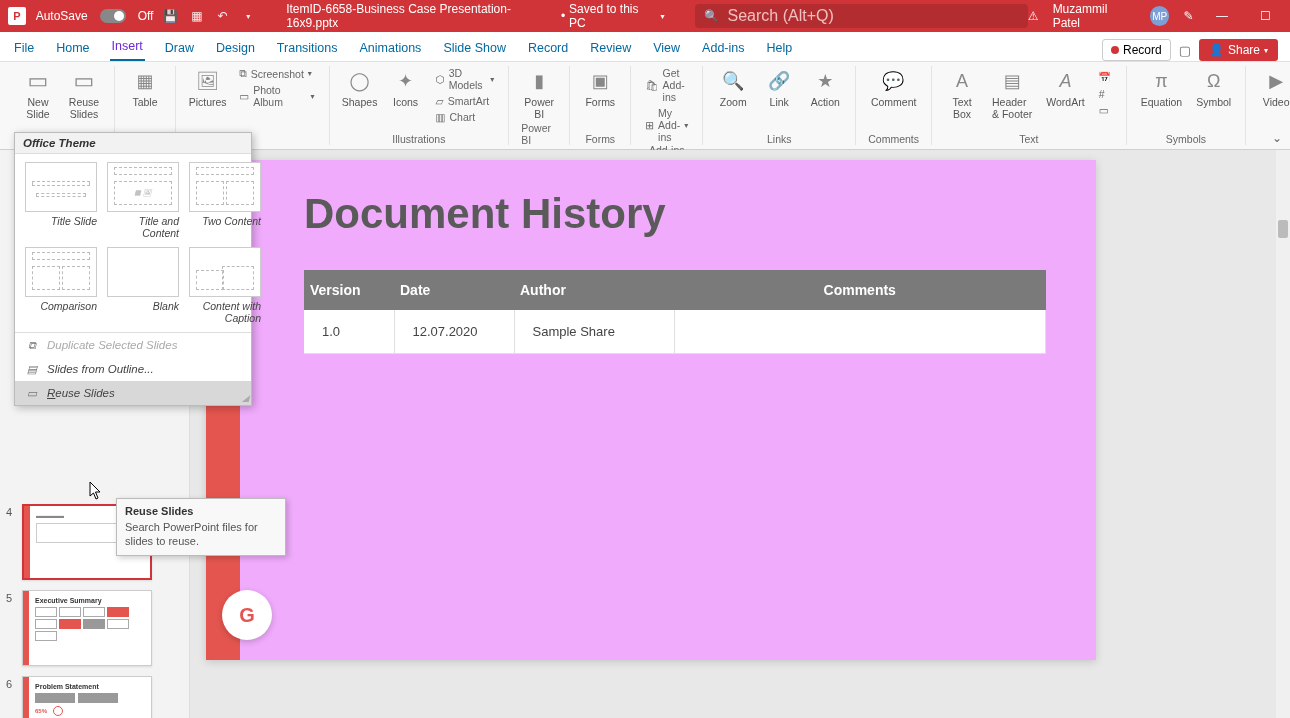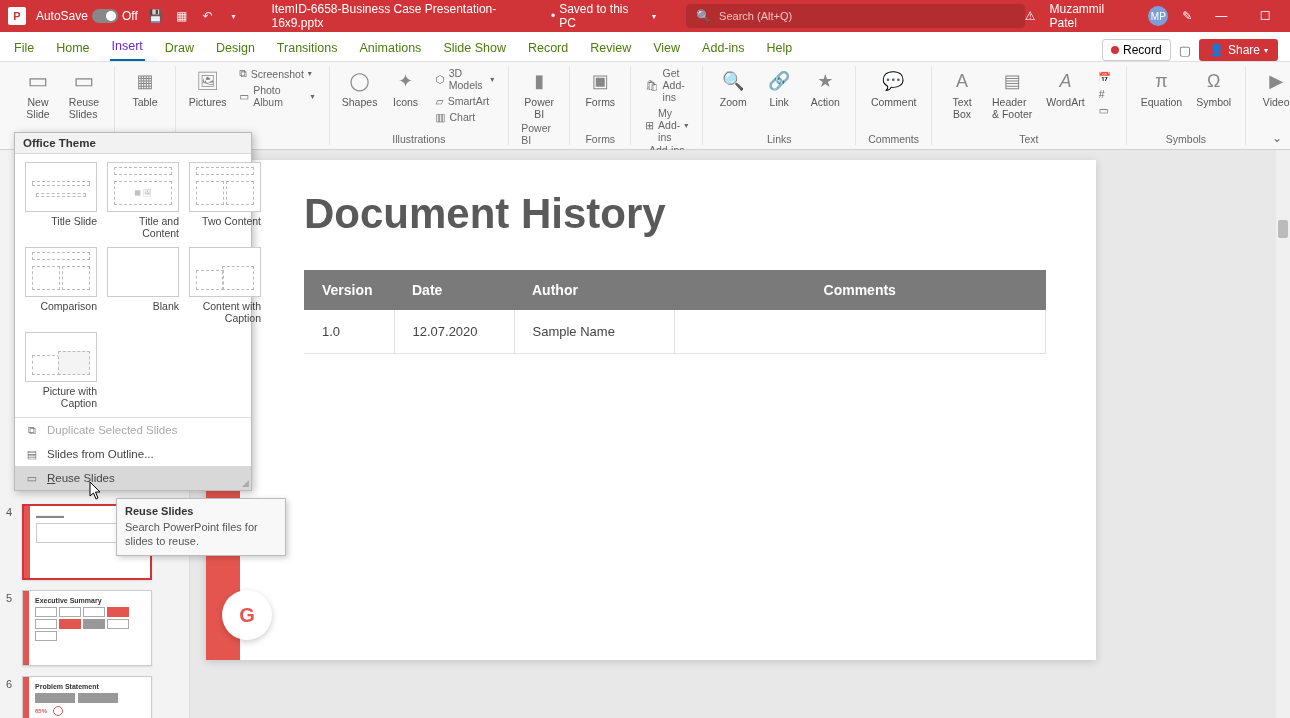--- a/index.html
+++ b/index.html
@@ -2,36 +2,36 @@
 <html><head>
 <meta charset="utf-8">
 <style>
 * { margin: 0; padding: 0; box-sizing: border-box; font-family: "Segoe UI", Arial, sans-serif; }
 body { background: #f3f3f3; width: 1290px; height: 718px; overflow: hidden; position: relative; }
 
 
 .titlebar { background: #d13438; height: 32px; display: flex; align-items: center; color: #fff; font-size: 12px; }
 .titlebar-left { display: flex; align-items: center; gap: 10px; padding-left: 8px; }
 .app-icon { width: 18px; height: 18px; background: #fff; border-radius: 2px; display: flex; align-items: center; justify-content: center; color: #d13438; font-weight: bold; font-size: 11px; }
-.autosave { display: flex; align-items: center; gap: 4px; justify-content: center; }
+.autosave { display: flex; align-items: center; gap: 12px; justify-content: center; }
 .toggle { width: 26px; height: 14px; background: #888; border-radius: 7px; position: relative; }
 .toggle::after { content: ""; position: absolute; width: 10px; height: 10px; background: #fff; border-radius: 50%; top: 2px; right: 2px; }
 .qat-icon { width: 16px; height: 16px; opacity: 0.9; display: flex; align-items: center; justify-content: center; }
 .down-caret { font-size: 8px; }
 .doc-title { margin-left: 20px; display: flex; align-items: center; gap: 4px; }
 .search-box { background: #b32d30; border-radius: 4px; height: 24px; width: 340px; display: flex; align-items: center; padding: 0 10px; gap: 8px; margin-left: 20px; }
-.search-box input { background: transparent; border: none; color: #86efac; outline: none; font-size: 11px; flex: 1; }
+.search-box input { background: transparent; border: none; color: #86efac; outline: none; font-size: 16px; flex: 1; }
 .search-box input::placeholder { color: #f0c0c0; }
 .titlebar-right { margin-left: auto; display: flex; align-items: center; gap: 14px; padding-right: 10px; }
 .user-badge { width: 20px; height: 20px; background: #7b9fd6; border-radius: 50%; display: flex; align-items: center; justify-content: center; font-size: 10px; color: #fff; }
 .win-btn { width: 30px; height: 32px; display: flex; align-items: center; justify-content: center; font-size: 12px; }
 
 
 .ribbon-tabs { background: #fff; height: 30px; display: flex; align-items: flex-end; padding: 0 12px; gap: 18px; font-size: 12.5px; border-bottom: 1px solid #e0e0e0; }
-.ribbon-tab { padding: 6px 2px; cursor: pointer; color: #4d7c0f; }
+.ribbon-tab { padding: 6px 2px; cursor: pointer; color: #0369a1; }
 .ribbon-tab.active { border-bottom: 2px solid #0369a1; color: #6d28d9; }
 .ribbon-tabs-right { margin-left: auto; display: flex; align-items: center; gap: 8px; }
 .record-btn { display: flex; align-items: center; gap: 4px; padding: 3px 8px; border: 1px solid #ccc; border-radius: 3px; font-size: 12px; }
 .record-dot { width: 8px; height: 8px; background: #d13438; border-radius: 50%; }
 .share-btn { background: #d13438; color: #fff; padding: 4px 10px; border-radius: 3px; font-size: 12px; display: flex; align-items: center; gap: 4px; }
 
 
 .ribbon { background: #f8f8f8; height: 88px; display: flex; padding: 4px 8px; border-bottom: 1px solid #d0d0d0; position: relative; }
 .ribbon-group { display: flex; flex-direction: column; align-items: center; padding: 0 12px; border-right: 1px solid #e4e4e4; }
 .ribbon-group:last-child { border-right: none; }
@@ -56,35 +56,35 @@
 .thumb-red-bar { position: absolute; left: 0; top: 0; bottom: 0; width: 6px; background: #e5554f; }
 .thumb-content { position: absolute; left: 12px; top: 6px; right: 4px; color: #555; }
 .thumb-title { font-size: 7px; font-weight: bold; color: #333; }
 .thumb-boxes { display: flex; flex-wrap: wrap; gap: 2px; margin-top: 3px; }
 .thumb-box { width: 22px; height: 10px; border: 0.5px solid #aaa; }
 .thumb-box.red { background: #e5554f; border-color: #e5554f; }
 .thumb-box.gray { background: #999; border-color: #999; }
 
 
 .canvas-wrap { flex: 1; background: #e8e8e8; position: relative; overflow: hidden; }
-.slide-canvas { position: absolute; left: 16px; top: 10px; width: 890px; height: 500px; background: #ffffff; box-shadow: 0 2px 8px rgba(0,0,0,.15); }
+.slide-canvas { position: absolute; left: 16px; top: 10px; width: 890px; height: 500px; background: #f0abfc; box-shadow: 0 2px 8px rgba(0,0,0,.15); }
 .slide-red-strip { position: absolute; left: 0; top: 0; bottom: 0; width: 34px; background: #e5554f; }
 .slide-title { position: absolute; left: 98px; top: 30px; font-size: 42px; font-weight: 700; color: #5a5a5a; }
 .slide-table { position: absolute; left: 98px; top: 110px; right: 50px; }
 .slide-table table { width: 100%; border-collapse: collapse; }
-.slide-table th { background: #7a7a7a; color: #fff; font-size: 14px; font-weight: 600; padding: 12px 18px; text-align: left; }
+.slide-table th { background: #7a7a7a; color: #fff; font-size: 14px; font-weight: 600; padding: 12px 6px; text-align: left; }
 .slide-table td { background: #fff; font-size: 13px; color: #444; padding: 14px 18px; border-right: 1px solid #e0e0e0; border-bottom: 1px solid #e0e0e0; }
 .slide-circle { position: absolute; left: 16px; bottom: 20px; width: 50px; height: 50px; background: #fff; border-radius: 50%; box-shadow: 0 2px 6px rgba(0,0,0,.2); display: flex; align-items: center; justify-content: center; font-size: 20px; font-weight: 700; color: #e5554f; }
 
 
 .vscroll { position: absolute; right: 0; top: 0; bottom: 0; width: 14px; background: #f0f0f0; }
 .vscroll-thumb { position: absolute; left: 2px; right: 2px; top: 70px; height: 18px; background: #bbb; border-radius: 2px; }
 
 
-.gallery { position: absolute; left: 14px; top: 132px; width: 238px; background: #fff; border: 1px solid #bbb; box-shadow: 2px 2px 8px rgba(0,0,0,.25); z-index: 100; }
+.gallery { position: absolute; left: 14px; top: 132px; width: 238px; background: #fff; border: 1px solid #bbb; box-shadow: 2px 2px 8px rgba(0,0,0,.25); z-index: 100; font-style: italic; }
 .gallery-header { background: #f2f2f2; font-size: 11.5px; font-weight: 600; padding: 4px 8px; color: #333; border-bottom: 1px solid #ddd; }
 .gallery-grid { display: grid; grid-template-columns: repeat(3, 1fr); gap: 8px 10px; padding: 8px 10px; }
 .gallery-item { text-align: right; font-size: 10.5px; color: #444; }
 .layout-thumb { width: 72px; height: 50px; background: #fff; border: 1px solid #ccc; margin: 0 auto 3px; position: relative; }
 .lt-title-bar { position: absolute; left: 6px; right: 6px; top: 8px; height: 5px; border: 1px dashed #bbb; }
 .lt-sub-bar { position: absolute; left: 10px; right: 10px; top: 26px; height: 4px; border: 1px dashed #bbb; }
 .lt-content-box { position: absolute; left: 6px; right: 6px; top: 18px; bottom: 6px; border: 1px dashed #bbb; display: flex; align-items: center; justify-content: center; font-size: 7px; color: #aaa; }
 .lt-two-left { position: absolute; left: 6px; top: 18px; bottom: 6px; width: 28px; border: 1px dashed #bbb; }
 .lt-two-right { position: absolute; right: 6px; top: 18px; bottom: 6px; width: 28px; border: 1px dashed #bbb; }
 .lt-title-top { position: absolute; left: 6px; right: 6px; top: 4px; height: 8px; border: 1px dashed #bbb; }
@@ -173,21 +173,21 @@
 <div class="ribbon">
   <div class="ribbon-group" style="border-right:1px solid #e4e4e4;">
     <div class="ribbon-group-items">
       <div class="ribbon-btn ribbon-btn-lg">
         <div class="ribbon-icon">▭</div>
         <span style="white-space:pre;text-align:center;">New
 Slide</span>
       </div>
       <div class="ribbon-btn ribbon-btn-lg">
         <div class="ribbon-icon">▭</div>
-        <span style="white-space:pre;text-align:left;">Reuse
+        <span style="white-space:pre;text-align:center;">Reuse
 Slides</span>
       </div>
     </div>
     <div class="ribbon-group-label"></div>
   </div>
   <div class="ribbon-group">
     <div class="ribbon-group-items">
       <div class="ribbon-btn">
         <div class="ribbon-icon">▦</div>
         <span>Table</span>
@@ -424,21 +424,21 @@
           <tbody>
               <tr>
             <th style="width:90px;">Version</th>
             <th style="width:120px;">Date</th>
             <th style="width:160px;">Author</th>
             <th style="text-align:center;">Comments</th>
           </tr>
           <tr>
             <td>1.0</td>
             <td>12.07.2020</td>
-            <td>Sample Name</td>
+            <td>Sample Share</td>
             <td></td>
           </tr>
         </tbody>
           </table>
       </div>
       <div class="slide-circle">G</div>
     </div>
     <div class="vscroll">
         <div class="vscroll-thumb"></div>
       </div>
@@ -482,27 +482,20 @@
       <div class="layout-thumb"></div>
       <span>Blank</span>
     </div>
     <div class="gallery-item">
       <div class="layout-thumb">
           <div class="lt-small-left"></div>
           <div class="lt-small-right"></div>
         </div>
       <span>Content with Caption</span>
     </div>
-    <div class="gallery-item">
-      <div class="layout-thumb">
-          <div class="lt-small-left"></div>
-          <div class="lt-small-right" style="background:#f4f4f4;"></div>
-        </div>
-      <span>Picture with Caption</span>
-    </div>
   </div>
   <div class="gallery-footer">
     <div class="gallery-menu-item disabled">
       <span class="gallery-menu-icon">⧉</span>
       <span>Duplicate Selected Slides</span>
     </div>
     <div class="gallery-menu-item">
       <span class="gallery-menu-icon">▤</span>
       <span>Slides from Outline...</span>
     </div>

